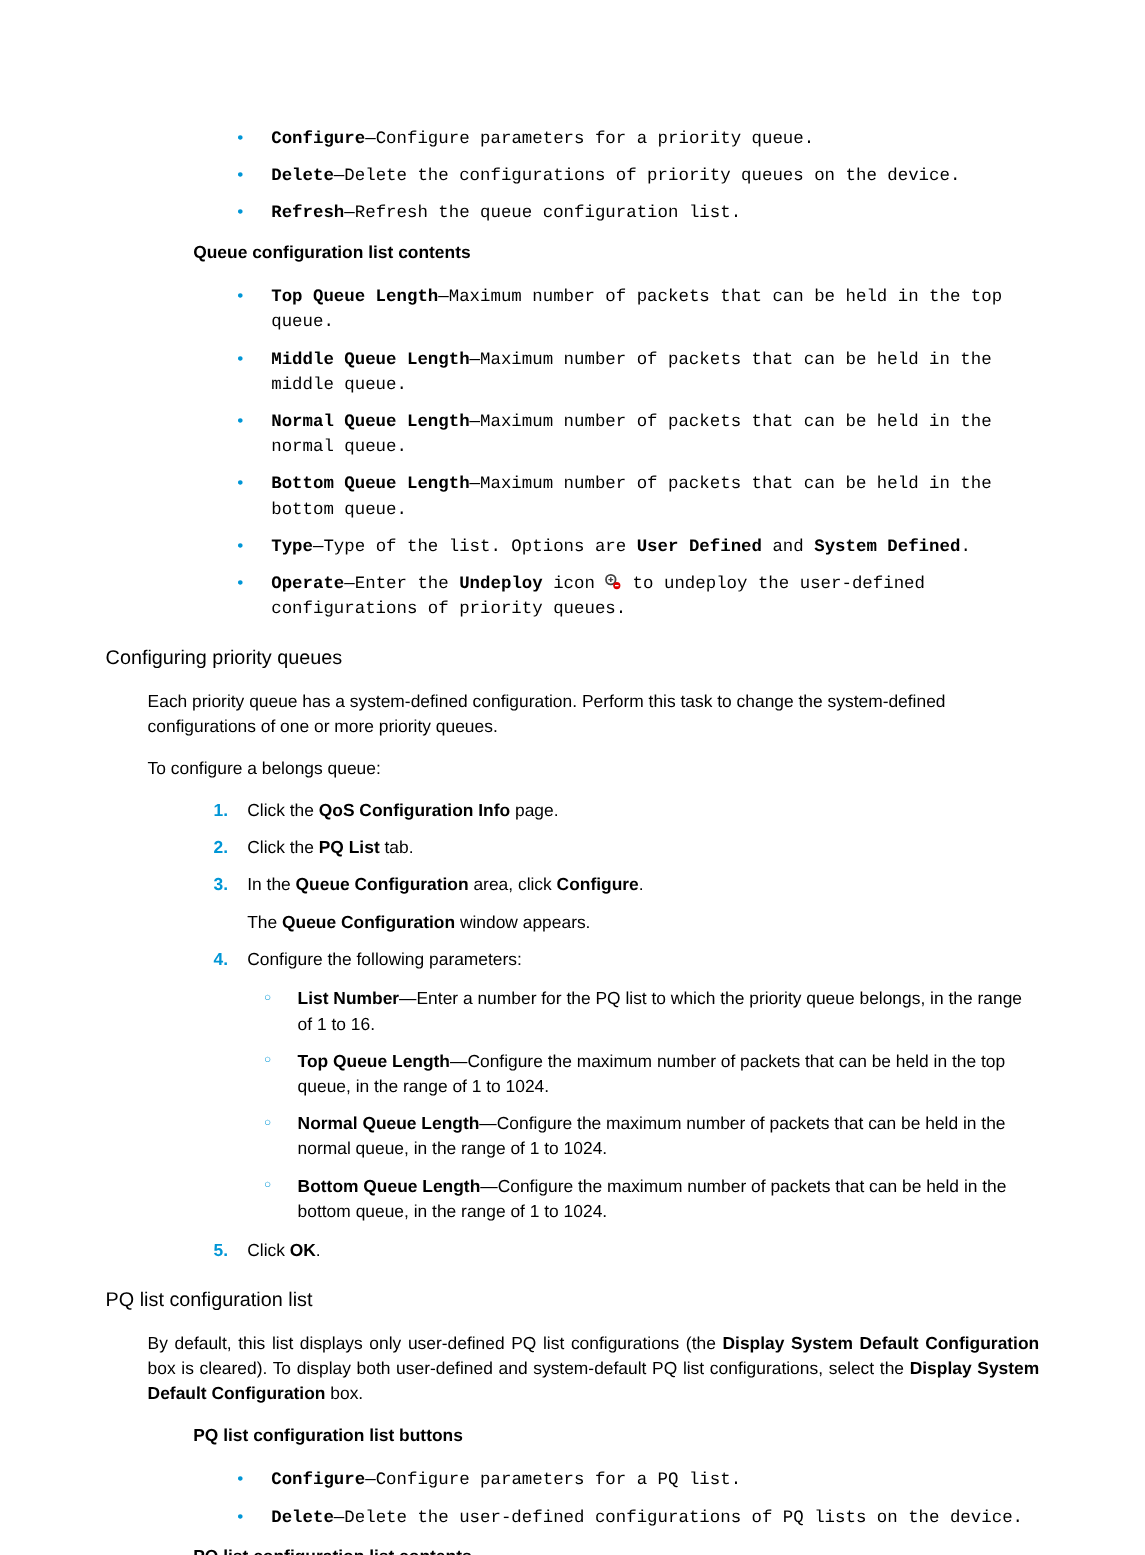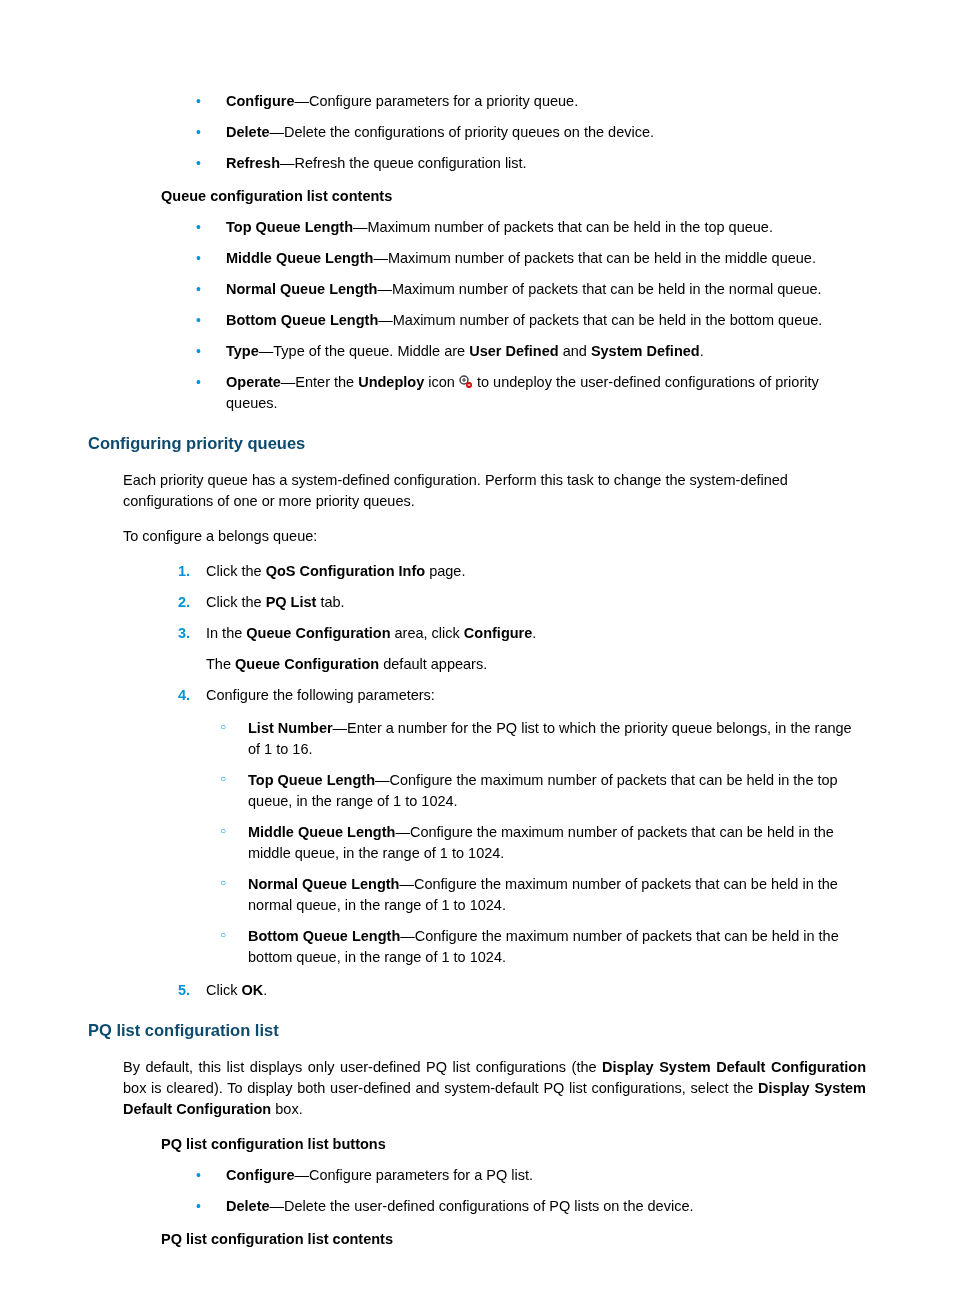--- a/index.html
+++ b/index.html
@@ -8,21 +8,22 @@
     color: #000;
     margin: 0;
     padding: 90px 88px 50px 88px;
     line-height: 1.45;
     width: 954px;
     box-sizing: border-box;
   }
   .bullet-list {
     list-style: none;
     padding-left: 108px;
-    margin: 1px 0 12px 0;
+    margin: 16px 0 12px 0;
+    font-family: Liberation Mono, monospace;
   }
   .bullet-list li {
     position: relative;
     padding-left: 30px;
     margin-bottom: 10px;
   }
   .bullet-list li::before {
     content: "•";
     position: absolute;
     left: 0;
@@ -69,23 +70,23 @@
     font-weight: bold;
   }
   .para {
     margin: 0 0 14px 35px;
   }
   .bold-heading {
     font-weight: bold;
     margin: 0 0 10px 73px;
   }
   h3.section {
-    color: #0c4a6e;
+    color: #000000;
     font-size: 16.5px;
-    font-weight: bold;
+    font-weight: normal;
     margin: 18px 0 14px 0;
   }
   b { font-weight: bold; }
   .icon-inline {
     display: inline-block;
     width: 14px;
     height: 14px;
     vertical-align: -2px;
     position: relative;
   }
@@ -102,21 +103,21 @@
 </ul>
 
 <p class="bold-heading">Queue configuration list contents</p>
 
 <ul class="bullet-list">
   <li><b>Top Queue Length</b><span>—Maximum number of packets that can be held in the top queue.</span></li>
   <li><b>Middle Queue Length</b><span>—Maximum number of packets that can be held in the middle queue.</span></li>
   <li><b>Normal Queue Length</b><span>—Maximum number of packets that can be held in the normal queue.</span></li>
   <li><b>Bottom Queue Length</b><span>—Maximum number of packets that can be held in the bottom queue.</span></li>
   <li>
-    <b>Type</b><span>—Type of the queue. Middle are </span><b>User Defined</b><span> and </span><b>System Defined</b><span>.</span>
+    <b>Type</b><span>—Type of the list. Options are </span><b>User Defined</b><span> and </span><b>System Defined</b><span>.</span>
   </li>
   <li>
     <b>Operate</b><span>—Enter the </span><b>Undeploy</b><span> icon </span><span class="icon-inline"><svg viewBox="0 0 14 14">
           <circle cx="5" cy="5" r="4" fill="none" stroke="#444" stroke-width="1.5"></circle>
           <path d="M5 3 L5 7 M3 5 L7 5" stroke="#444" stroke-width="1.2"></path>
           <circle cx="10" cy="10" r="3" fill="#d00"></circle>
           <path d="M8.5 10 L11.5 10" stroke="#fff" stroke-width="1.2"></path>
         </svg></span><span> to undeploy the user-defined configurations of priority queues.</span>
   </li>
 </ul>
@@ -129,32 +130,31 @@
 <ol class="num-list">
   <li>
     <span>Click the </span><b>QoS Configuration Info</b><span> page.</span>
   </li>
   <li>
     <span>Click the </span><b>PQ List</b><span> tab.</span>
   </li>
   <li>
     <span>In the </span><b>Queue Configuration</b><span> area, click </span><b>Configure</b><span>.</span>
     <div style="margin-top:10px">
-      <span>The </span><b>Queue Configuration</b><span> default appears.</span>
+      <span>The </span><b>Queue Configuration</b><span> window appears.</span>
     </div>
   </li>
   <li>
     <span>Configure the following parameters:</span>
   </li>
 </ol>
 
 <ul class="sub-bullet-list">
   <li><b>List Number</b><span>—Enter a number for the PQ list to which the priority queue belongs, in the range of 1 to 16.</span></li>
   <li><b>Top Queue Length</b><span>—Configure the maximum number of packets that can be held in the top queue, in the range of 1 to 1024.</span></li>
-  <li><b>Middle Queue Length</b><span>—Configure the maximum number of packets that can be held in the middle queue, in the range of 1 to 1024.</span></li>
   <li><b>Normal Queue Length</b><span>—Configure the maximum number of packets that can be held in the normal queue, in the range of 1 to 1024.</span></li>
   <li><b>Bottom Queue Length</b><span>—Configure the maximum number of packets that can be held in the bottom queue, in the range of 1 to 1024.</span></li>
 </ul>
 
 <ol class="num-list" style="counter-reset: num 4;">
   <li>
     <span>Click </span><b>OK</b><span>.</span>
   </li>
 </ol>
 

